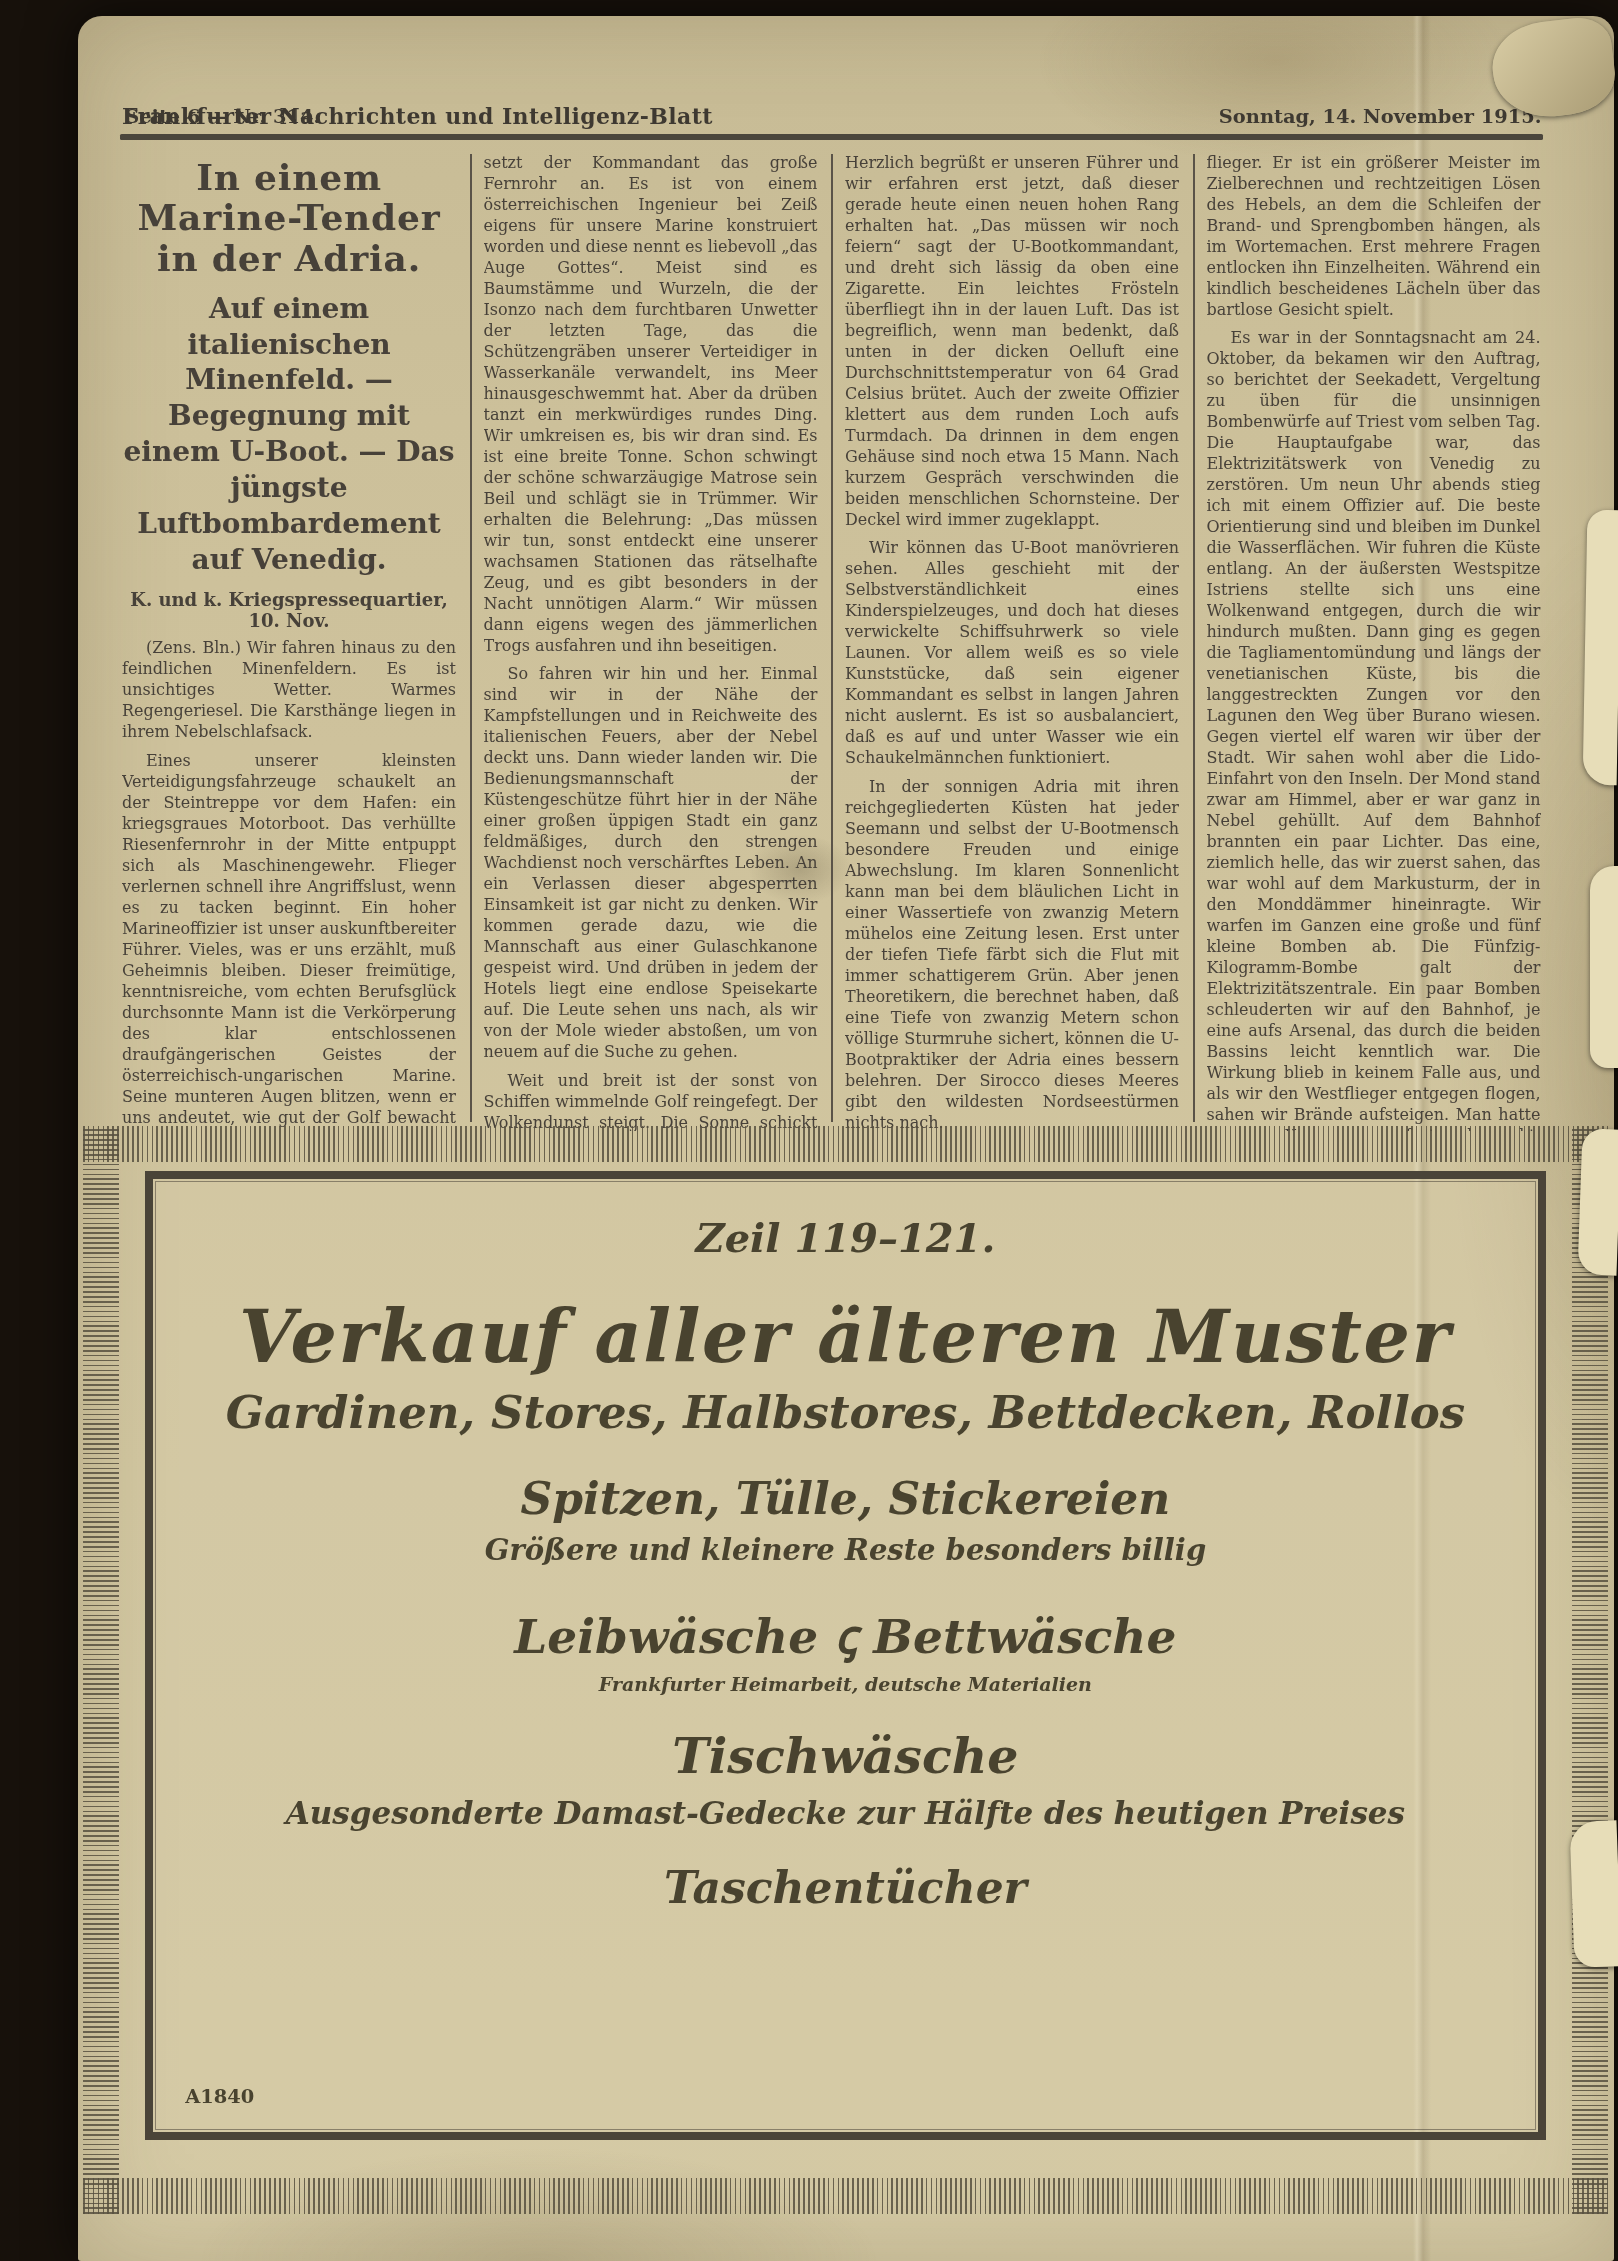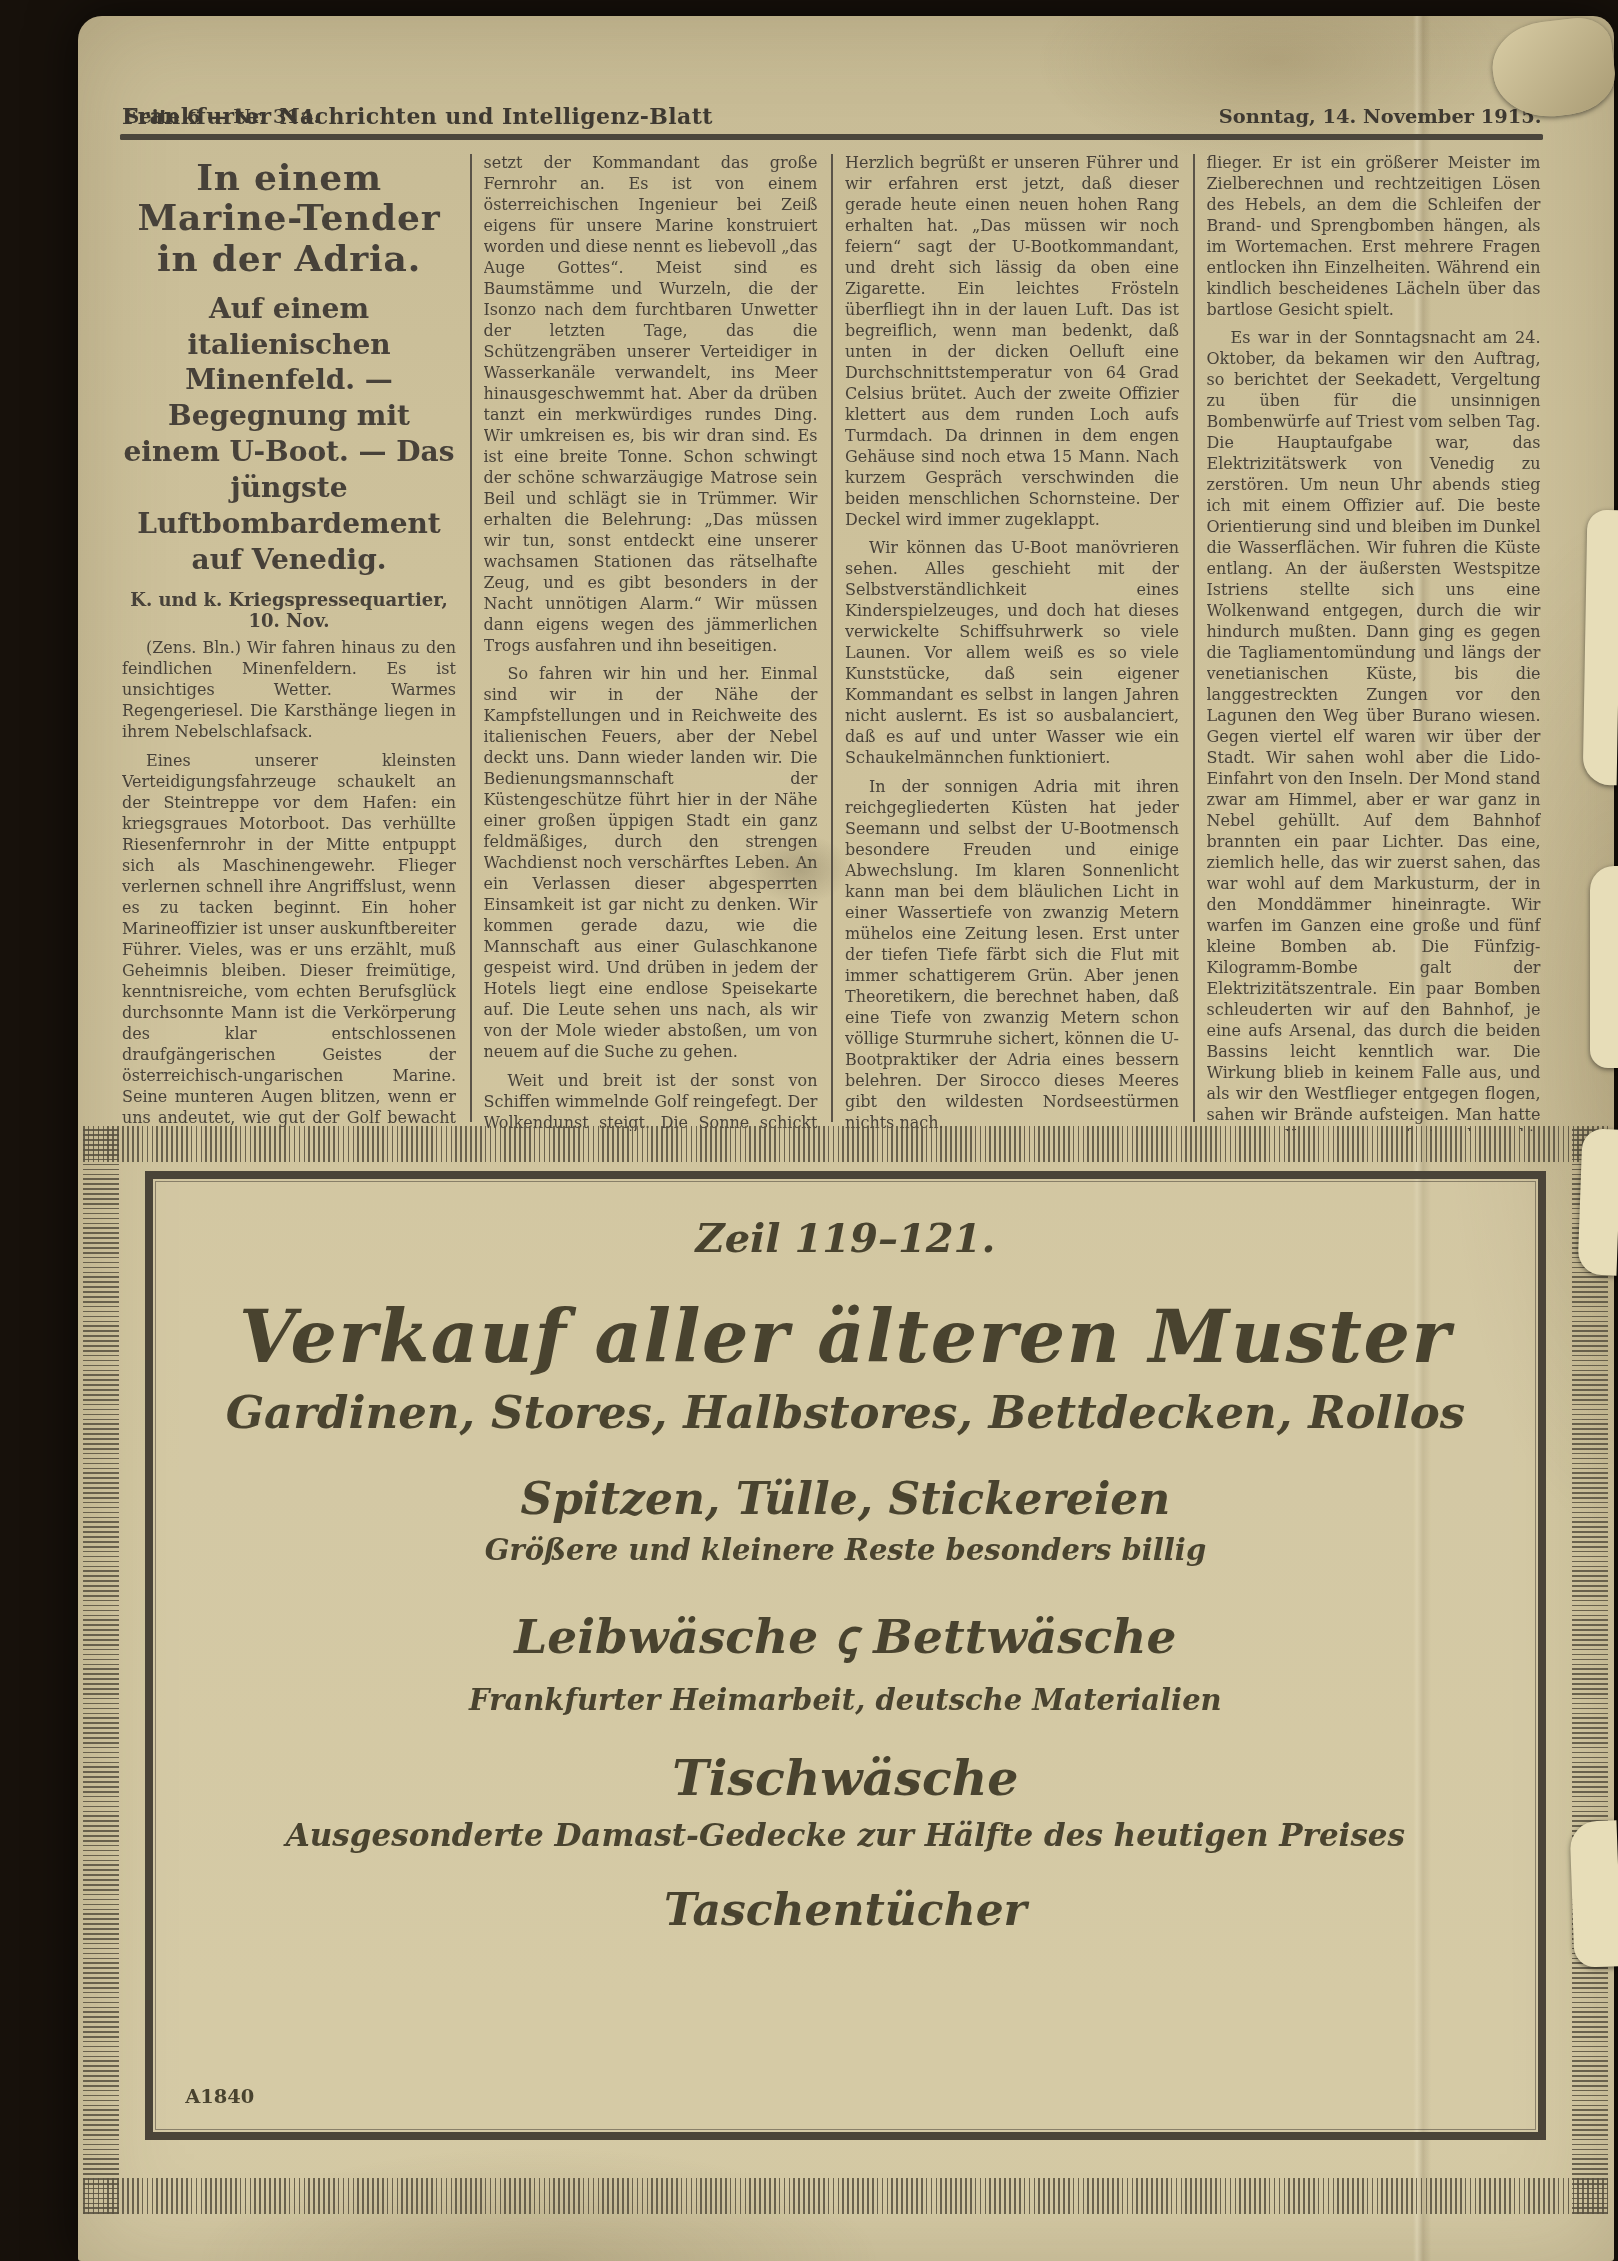--- a/index.html
+++ b/index.html
@@ -60,21 +60,21 @@
   }
   .bigad-frame::after{content:"";position:absolute;inset:2.4px;border:1.6px solid rgba(74,68,56,.55);pointer-events:none;}
   .bigad-content{position:absolute;inset:11.3px;text-align:center;color:#49432f;overflow:hidden;}
   .bonn-brand{font-size:144px;line-height:1;font-weight:bold;font-style:italic;letter-spacing:4.9px;margin-top:21px;color:#433d31;}
   .bonn-addr{font-size:40px;font-weight:bold;font-style:italic;margin-top:24px;}
   .bonn-l1{font-size:73px;line-height:1;font-weight:bold;font-style:italic;margin-top:39px;letter-spacing:1.6px;}
   .bonn-l2{font-size:45px;line-height:1.05;font-weight:bold;font-style:italic;margin-top:16px;}
   .bonn-l3{font-size:44px;font-weight:bold;font-style:italic;margin-top:36px;}
   .bonn-l4{font-size:29px;font-weight:bold;font-style:italic;margin-top:9.7px;}
   .bonn-l5{font-size:47px;font-weight:bold;font-style:italic;margin-top:36px;}
-  .bonn-l6{font-size:29px;font-weight:bold;font-style:italic;margin-top:16px;}
+  .bonn-l6{font-size:19px;font-weight:bold;font-style:italic;margin-top:6px;}
   .bonn-l7{font-size:49px;font-weight:bold;font-style:italic;margin-top:32px;}
   .bonn-l8{font-size:31px;font-weight:bold;font-style:italic;margin-top:9.7px;}
   .bonn-l9{font-size:44px;font-weight:bold;font-style:italic;margin-top:31px;}
   .bonn-code{position:absolute;left:21px;bottom:13px;font-size:19.4px;font-weight:bold;font-style:normal;}
 </style>
 </head>
 <body>
 
 <div class="left-stack"></div>
 

